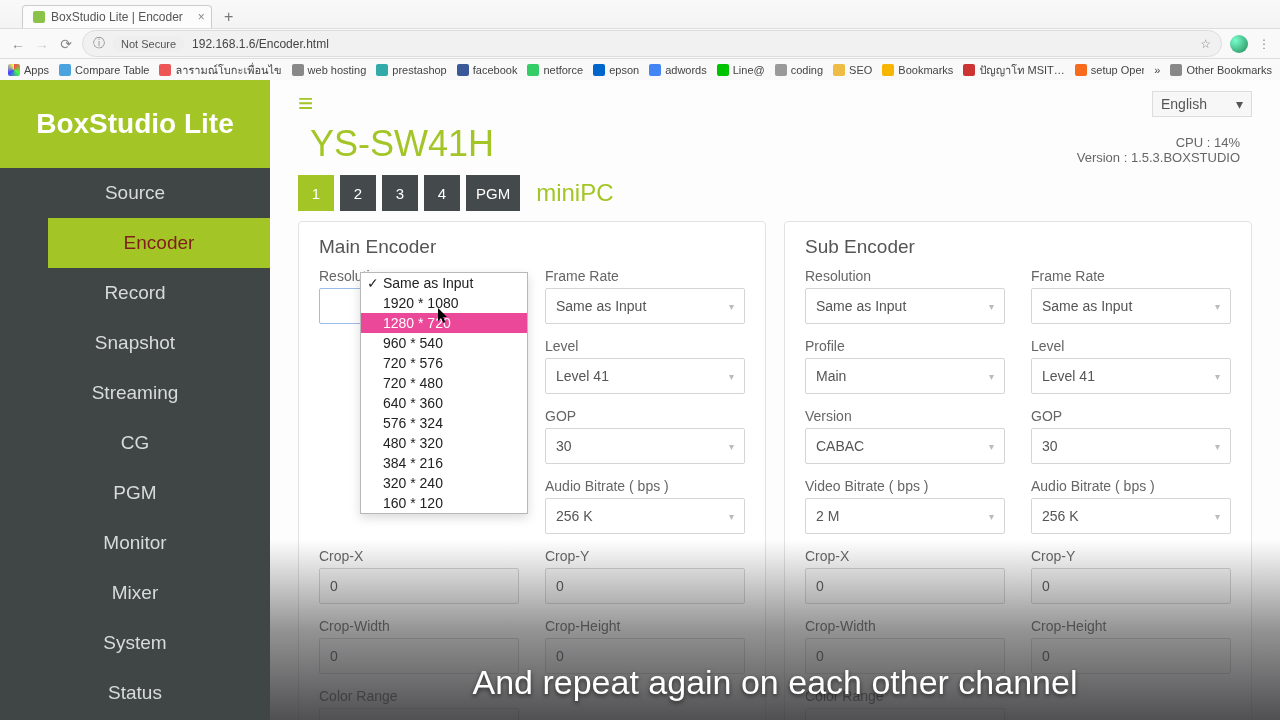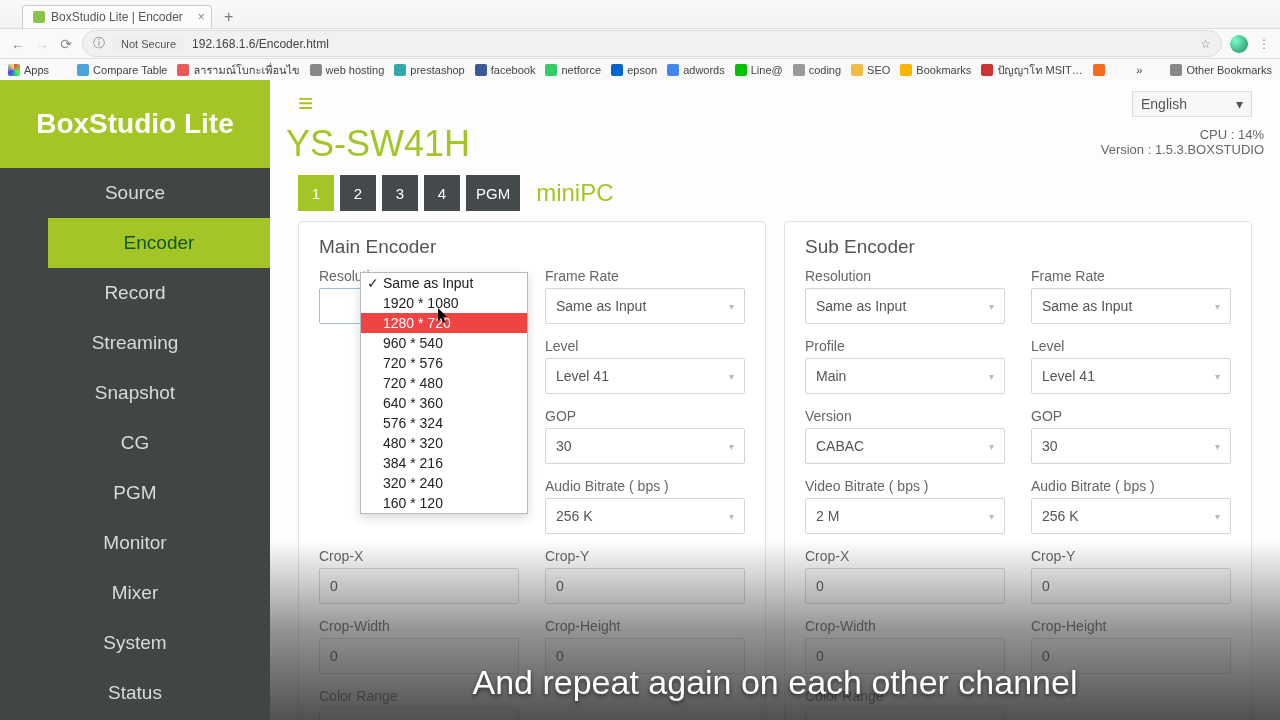--- a/index.html
+++ b/index.html
@@ -12,55 +12,55 @@
   .tab .favicon { width: 12px; height: 12px; background: #8bc34a; border-radius: 2px; }
   .tab .close { position: absolute; right: 6px; top: 4px; font-size: 12px; color: #888; }
   .newtab { margin-left: 6px; font-size: 16px; color: #777; padding: 2px 6px; }
   .addr-row { height: 30px; display: flex; align-items: center; gap: 8px; padding: 0 10px; border-top: 1px solid #ddd; background: #f9f9f9;}
   .nav-ico { width: 16px; height: 16px; display: inline-flex; align-items: center; justify-content: center; color: #888; font-size: 14px; }
   .omnibox { flex: 1; display: flex; align-items: center; gap: 8px; border: 1px solid #ddd; border-radius: 15px; background: #f1f1f1; padding: 4px 10px; }
   .secure { background: #eee; border-radius: 10px; padding: 2px 8px; font-size: 11px; }
   .url { color: #444; }
   .right-ico { display: flex; gap: 10px; align-items: center; }
   .avatar { width: 18px; height: 18px; border-radius: 50%; background: radial-gradient(circle at 30% 30%, #7fc, #285); }
-  .bm-row { height: 22px; display: flex; align-items: center; gap: 28px; padding: 0 8px; border-top: 1px solid #ddd; background: #f9f9f9; overflow: hidden;}
+  .bm-row { height: 22px; display: flex; align-items: center; gap: 10px; padding: 0 8px; border-top: 1px solid #ddd; background: #f9f9f9; overflow: hidden;}
   .bm-item { display: flex; align-items: center; gap: 4px; font-size: 11px; color: #444; white-space: nowrap; }
   .bm-fav { width: 12px; height: 12px; border-radius: 2px; }
 
   
   .app { position: absolute; top: 80px; left: 0; right: 0; bottom: 0; display: flex; }
   .sidebar { width: 270px; background: #404546; display: flex; flex-direction: column; }
   .brand { background: #a3c626; color: #fff; font-size: 28px; font-weight: 600; padding: 28px 0; text-align: center; }
   .side-item { color: #d8dbdb; font-size: 19px; text-align: center; padding: 14px 0; cursor: pointer; }
-  .side-item.active { background: #a3c626; color: #14532d; margin-left: 48px; }
+  .side-item.active { background: #a3c626; color: #7f1d1d; margin-left: 48px; }
   .main { flex: 1; position: relative; background: #fdfdfd; overflow: hidden; }
   .topbar { display: flex; align-items: center; justify-content: space-between; padding: 8px 28px 0 28px; }
   .hamburger { color: #a3c626; font-size: 26px; }
-  .lang-select { width: 120px; border: 1px solid #ddd; background: #f7f7f7; padding: 4px 8px; font-size: 14px; color: #555; display: flex; justify-content: space-between; align-items: center; }
-  .device-row { padding: 0 16px; display: flex; justify-content: space-between; align-items: center; }
+  .lang-select { width: 100px; border: 1px solid #ddd; background: #f7f7f7; padding: 4px 8px; font-size: 14px; color: #555; display: flex; justify-content: space-between; align-items: center; }
+  .device-row { padding: 0 40px; display: flex; justify-content: space-between; align-items: flex-end; }
   .device-title { color: #a3c626; font-size: 36px; font-weight: 400; margin-top: 4px;}
   .meta { text-align: right; font-size: 13px; color: #666; margin-top: 0; }
   .tabsrow { padding: 10px 28px 10px 28px; display: flex; align-items: center; gap: 6px; }
   .chan-btn { width: 36px; height: 36px; background: #444a4b; color: #fff; display: flex; align-items: center; justify-content: center; font-size: 15px; cursor: pointer;}
   .chan-btn.active { background: #a3c626; }
   .chan-btn.pgm { width: auto; padding: 0 10px; }
   .minipc { color: #a3c626; font-size: 24px; margin-left: 10px; }
   .panels { display: flex; gap: 18px; padding: 0 28px 20px 28px; }
   .panel { flex: 1; border: 1px solid #e2e2e2; border-radius: 4px; padding: 14px 20px 20px 20px; background: #fff; }
   .panel-title { font-size: 19px; color: #555; margin-bottom: 10px; }
   .grid { display: grid; grid-template-columns: 1fr 1fr; gap: 14px 26px; }
   .field label { display: block; font-size: 14px; color: #666; margin-bottom: 4px; }
   .ctrl { width: 100%; border: 1px solid #d5d5d5; border-radius: 2px; background: #fff; padding: 8px 10px; font-size: 14px; color: #555; display: flex; justify-content: space-between; align-items: center; min-height: 36px;}
   .ctrl.input { background: #fafafa; }
   .ctrl .caret { color: #bbb; font-size: 10px; }
   .ctrl.open { border-color: #9bbde8; }
   .dropdown { position: absolute; background: #fff; border: 1px solid #b8b8b8; box-shadow: 0 4px 10px rgba(0,0,0,0.15); z-index: 40; font-size: 14px; }
   .dropdown .opt { padding: 2px 14px 2px 22px; white-space: nowrap; position: relative; color: #222;}
   .dropdown .opt.checked::before { content: "✓"; position: absolute; left: 6px; }
-  .dropdown .opt.highlight { background: #ef4444; color: #fff; }
+  .dropdown .opt.highlight { background: #ec4899; color: #fff; }
   .cursor { position: absolute; width: 12px; height: 16px; z-index: 60; }
   .cursor svg { display: block; }
   .fade { position: absolute; left: 0; right: 0; bottom: 0; height: 180px; background: linear-gradient(to bottom, rgba(60,60,62,0) 0%, rgba(60,60,62,0.55) 50%, rgba(50,50,52,0.85) 100%); pointer-events: none; z-index: 30;}
   .caption { position: absolute; left: 0; right: 0; bottom: 18px; text-align: center; color: #fff; font-size: 34px; z-index: 50; text-shadow: 0 2px 4px rgba(0,0,0,0.6); }
 </style>
 </head>
 <body>
 
 <div class="chrome">
   <div class="tabs-row">
@@ -158,22 +158,22 @@
   </div>
 </div>
 
 <div class="app">
   <div class="sidebar">
     <div class="brand">BoxStudio Lite</div>
     <div id="side-items">
         <div class="side-item">Source</div>
         <div class="side-item active">Encoder</div>
         <div class="side-item">Record</div>
+        <div class="side-item">Snapshot</div>
         <div class="side-item">Streaming</div>
-        <div class="side-item">Snapshot</div>
         <div class="side-item">CG</div>
         <div class="side-item">PGM</div>
         <div class="side-item">Monitor</div>
         <div class="side-item">Mixer</div>
         <div class="side-item">System</div>
         <div class="side-item">Status</div>
       </div>
   </div>
 
   <div class="main">

